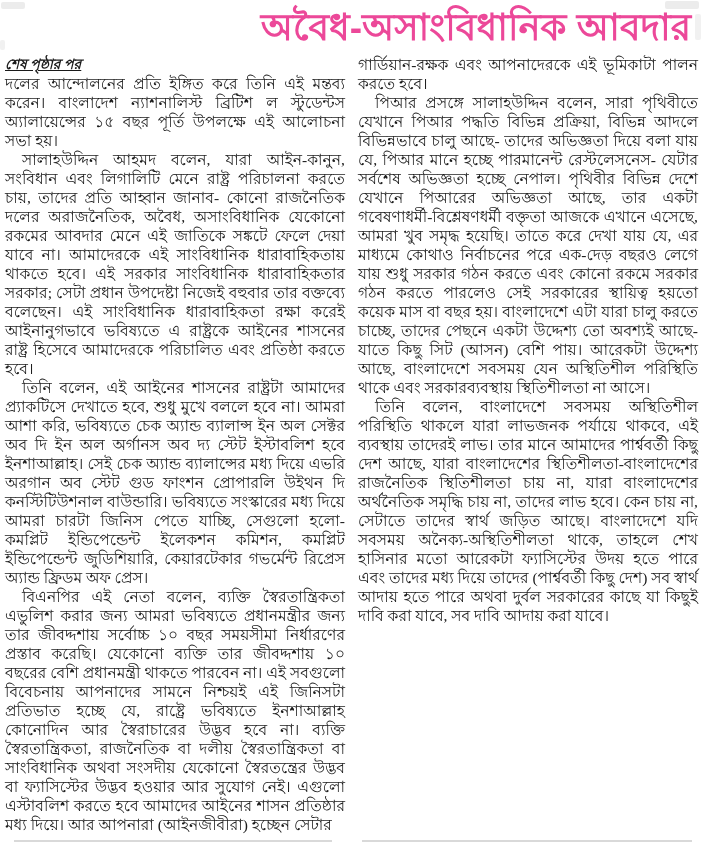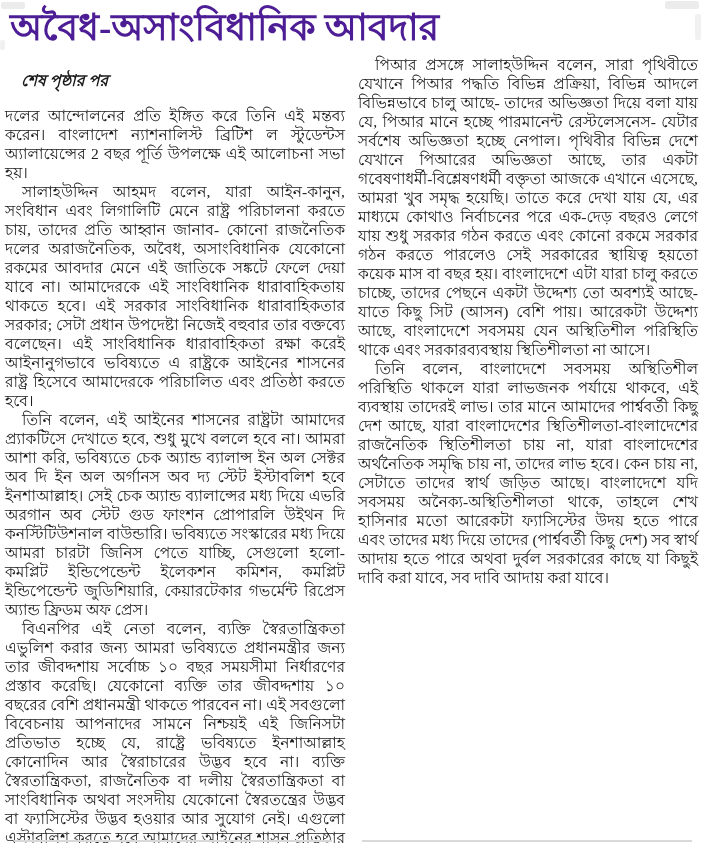--- a/index.html
+++ b/index.html
@@ -8,45 +8,46 @@
     position: relative;
     width: 701px;
     height: 843px;
     background: #ffffff;
     color: #161616;
     font-family: "Liberation Serif", "DejaVu Serif", serif;
     overflow: hidden;
   }
   .headline {
     margin: 6px 10px 5px;
-    text-align: left;
+    text-align: right;
     font-size: 37px;
     line-height: 44px;
     font-weight: 700;
-    color: #4c1d95;
-    font-family: Liberation Serif, serif;
+    color: #ec4899;
+    font-family: Liberation Sans, sans-serif;
   }
   .columns {
     display: flex;
     gap: 13px;
     padding: 0 3px 0 5px;
   }
   .col {
     flex: 1 1 0;
     text-align: justify;
     font-size: 15.5px;
     line-height: 19px;
     color: #1a1a1a;
   }
   .kicker {
-    margin: 16px;
+    margin: 0;
     font-weight: 700;
     font-style: italic;
-    font-size: 16px;
+    font-size: 14px;
     line-height: 19px;
+    text-decoration: underline;
   }
   .para { margin: 0; text-indent: 1.1em; }
   .para.noindent { text-indent: 0; }
   
   .artifact {
     position: absolute;
     background: #ececec;
     border-radius: 2px;
   }
   .artifact.tl { top: 2px; left: 1px; width: 24px; height: 7px; }
@@ -71,27 +72,28 @@
   <div class="artifact tl2"></div>
   <div class="artifact tr"></div>
   <div class="artifact tr2"></div>
 
   <h1 class="headline">অবৈধ-অসাংবিধানিক আবদার</h1>
 
   <div class="columns">
 
     <div class="col">
       <p class="kicker">শেষ পৃষ্ঠার পর</p>
-      <p class="para noindent">দলের আন্দোলনের প্রতি ইঙ্গিত করে তিনি এই মন্তব্য করেন। বাংলাদেশ ন্যাশনালিস্ট ব্রিটিশ ল স্টুডেন্টস অ্যালায়েন্সের 2 বছর পূর্তি উপলক্ষে এই আলোচনা সভা হয়।</p>
+      <p class="para noindent">দলের আন্দোলনের প্রতি ইঙ্গিত করে তিনি এই মন্তব্য করেন। বাংলাদেশ ন্যাশনালিস্ট ব্রিটিশ ল স্টুডেন্টস অ্যালায়েন্সের ১৫ বছর পূর্তি উপলক্ষে এই আলোচনা সভা হয়।</p>
       <p class="para">সালাহউদ্দিন আহমদ বলেন, যারা আইন-কানুন, সংবিধান এবং লিগালিটি মেনে রাষ্ট্র পরিচালনা করতে চায়, তাদের প্রতি আহ্বান জানাব- কোনো রাজনৈতিক দলের অরাজনৈতিক, অবৈধ, অসাংবিধানিক যেকোনো রকমের আবদার মেনে এই জাতিকে সঙ্কটে ফেলে দেয়া যাবে না। আমাদেরকে এই সাংবিধানিক ধারাবাহিকতায় থাকতে হবে। এই সরকার সাংবিধানিক ধারাবাহিকতার সরকার; সেটা প্রধান উপদেষ্টা নিজেই বহুবার তার বক্তব্যে বলেছেন। এই সাংবিধানিক ধারাবাহিকতা রক্ষা করেই আইনানুগভাবে ভবিষ্যতে এ রাষ্ট্রকে আইনের শাসনের রাষ্ট্র হিসেবে আমাদেরকে পরিচালিত এবং প্রতিষ্ঠা করতে হবে।</p>
       <p class="para">তিনি বলেন, এই আইনের শাসনের রাষ্ট্রটা আমাদের প্র্যাকটিসে দেখাতে হবে, শুধু মুখে বললে হবে না। আমরা আশা করি, ভবিষ্যতে চেক অ্যান্ড ব্যালান্স ইন অল সেক্টর অব দি ইন অল অর্গানস অব দ্য স্টেট ইস্টাবলিশ হবে ইনশাআল্লাহ। সেই চেক অ্যান্ড ব্যালান্সের মধ্য দিয়ে এভরি অরগান অব স্টেট গুড ফাংশন প্রোপারলি উইথন দি কনস্টিটিউশনাল বাউন্ডারি। ভবিষ্যতে সংস্কারের মধ্য দিয়ে আমরা চারটা জিনিস পেতে যাচ্ছি, সেগুলো হলো- কমপ্লিট ইন্ডিপেন্ডেন্ট ইলেকশন কমিশন, কমপ্লিট ইন্ডিপেন্ডেন্ট জুডিশিয়ারি, কেয়ারটেকার গভর্মেন্ট রিপ্রেস অ্যান্ড ফ্রিডম অফ প্রেস।</p>
       <p class="para">বিএনপির এই নেতা বলেন, ব্যক্তি স্বৈরতান্ত্রিকতা এভুলিশ করার জন্য আমরা ভবিষ্যতে প্রধানমন্ত্রীর জন্য তার জীবদ্দশায় সর্বোচ্চ ১০ বছর সময়সীমা নির্ধারণের প্রস্তাব করেছি। যেকোনো ব্যক্তি তার জীবদ্দশায় ১০ বছরের বেশি প্রধানমন্ত্রী থাকতে পারবেন না। এই সবগুলো বিবেচনায় আপনাদের সামনে নিশ্চয়ই এই জিনিসটা প্রতিভাত হচ্ছে যে, রাষ্ট্রে ভবিষ্যতে ইনশাআল্লাহ কোনোদিন আর স্বৈরাচারের উদ্ভব হবে না। ব্যক্তি স্বৈরতান্ত্রিকতা, রাজনৈতিক বা দলীয় স্বৈরতান্ত্রিকতা বা সাংবিধানিক অথবা সংসদীয় যেকোনো স্বৈরতন্ত্রের উদ্ভব বা ফ্যাসিস্টের উদ্ভব হওয়ার আর সুযোগ নেই। এগুলো এস্টাবলিশ করতে হবে আমাদের আইনের শাসন প্রতিষ্ঠার মধ্য দিয়ে। আর আপনারা (আইনজীবীরা) হচ্ছেন সেটার</p>
     </div>
 
     <div class="col">
+      <p class="para noindent">গার্ডিয়ান-রক্ষক এবং আপনাদেরকে এই ভূমিকাটা পালন করতে হবে।</p>
       <p class="para">পিআর প্রসঙ্গে সালাহউদ্দিন বলেন, সারা পৃথিবীতে যেখানে পিআর পদ্ধতি বিভিন্ন প্রক্রিয়া, বিভিন্ন আদলে বিভিন্নভাবে চালু আছে- তাদের অভিজ্ঞতা দিয়ে বলা যায় যে, পিআর মানে হচ্ছে পারমানেন্ট রেস্টলেসনেস- যেটার সর্বশেষ অভিজ্ঞতা হচ্ছে নেপাল। পৃথিবীর বিভিন্ন দেশে যেখানে পিআরের অভিজ্ঞতা আছে, তার একটা গবেষণাধর্মী-বিশ্লেষণধর্মী বক্তৃতা আজকে এখানে এসেছে, আমরা খুব সমৃদ্ধ হয়েছি। তাতে করে দেখা যায় যে, এর মাধ্যমে কোথাও নির্বাচনের পরে এক-দেড় বছরও লেগে যায় শুধু সরকার গঠন করতে এবং কোনো রকমে সরকার গঠন করতে পারলেও সেই সরকারের স্থায়িত্ব হয়তো কয়েক মাস বা বছর হয়। বাংলাদেশে এটা যারা চালু করতে চাচ্ছে, তাদের পেছনে একটা উদ্দেশ্য তো অবশ্যই আছে- যাতে কিছু সিট (আসন) বেশি পায়। আরেকটা উদ্দেশ্য আছে, বাংলাদেশে সবসময় যেন অস্থিতিশীল পরিস্থিতি থাকে এবং সরকারব্যবস্থায় স্থিতিশীলতা না আসে।</p>
       <p class="para">তিনি বলেন, বাংলাদেশে সবসময় অস্থিতিশীল পরিস্থিতি থাকলে যারা লাভজনক পর্যায়ে থাকবে, এই ব্যবস্থায় তাদেরই লাভ। তার মানে আমাদের পার্শ্ববর্তী কিছু দেশ আছে, যারা বাংলাদেশের স্থিতিশীলতা-বাংলাদেশের রাজনৈতিক স্থিতিশীলতা চায় না, যারা বাংলাদেশের অর্থনৈতিক সমৃদ্ধি চায় না, তাদের লাভ হবে। কেন চায় না, সেটাতে তাদের স্বার্থ জড়িত আছে। বাংলাদেশে যদি সবসময় অনৈক্য-অস্থিতিশীলতা থাকে, তাহলে শেখ হাসিনার মতো আরেকটা ফ্যাসিস্টের উদয় হতে পারে এবং তাদের মধ্য দিয়ে তাদের (পার্শ্ববর্তী কিছু দেশ) সব স্বার্থ আদায় হতে পারে অথবা দুর্বল সরকারের কাছে যা কিছুই দাবি করা যাবে, সব দাবি আদায় করা যাবে।</p>
     </div>
 
   </div>
 
   <div class="bottom-rule left"></div>
   <div class="bottom-rule right"></div>
 
 </div>

